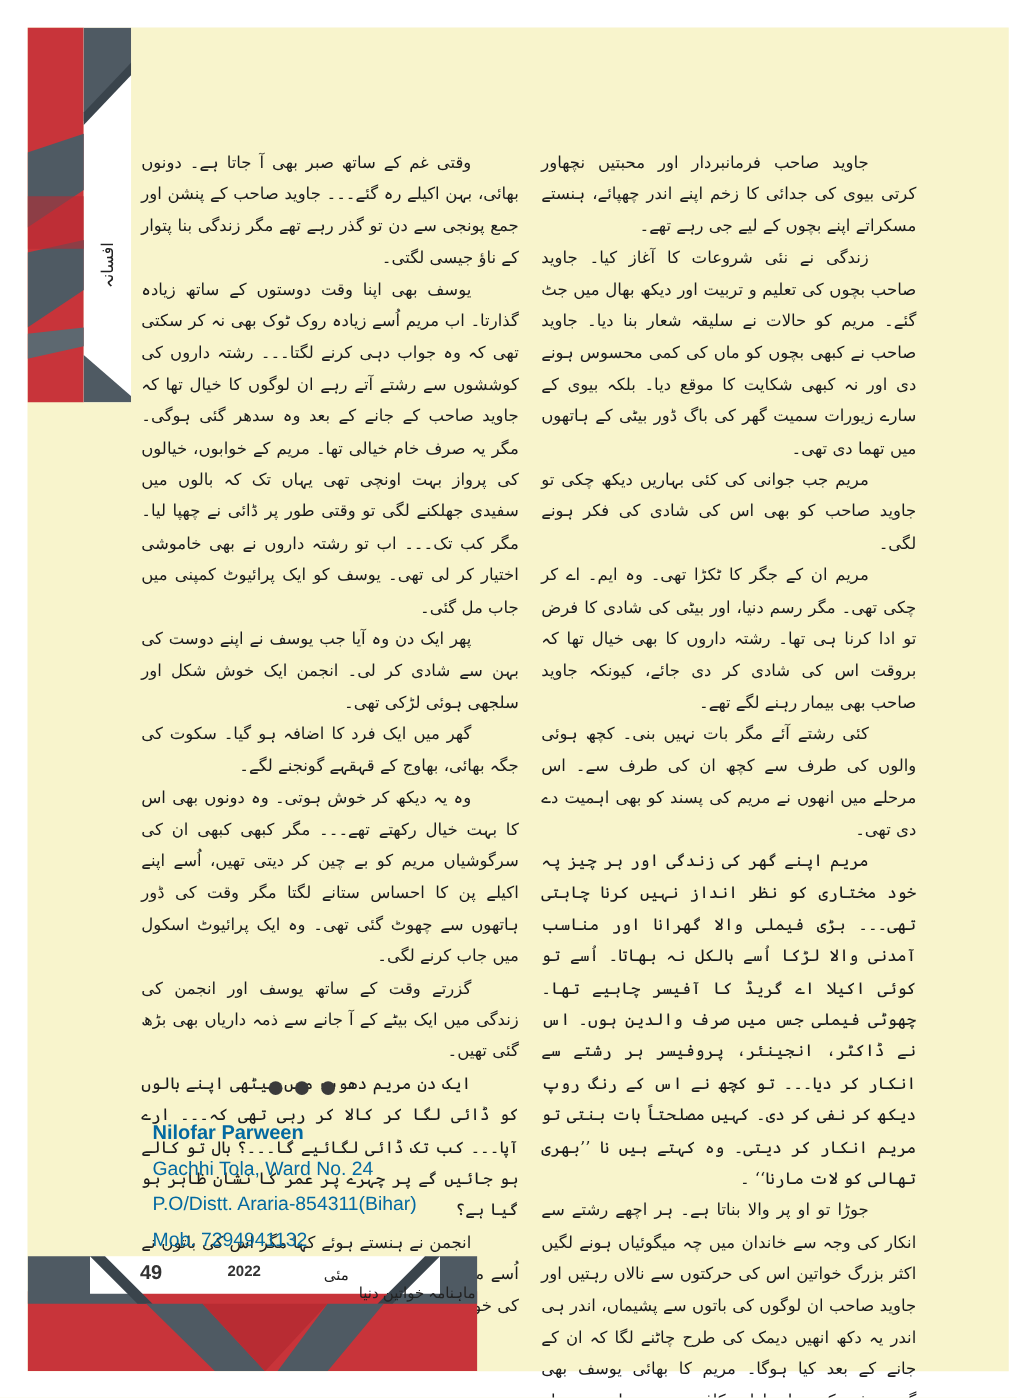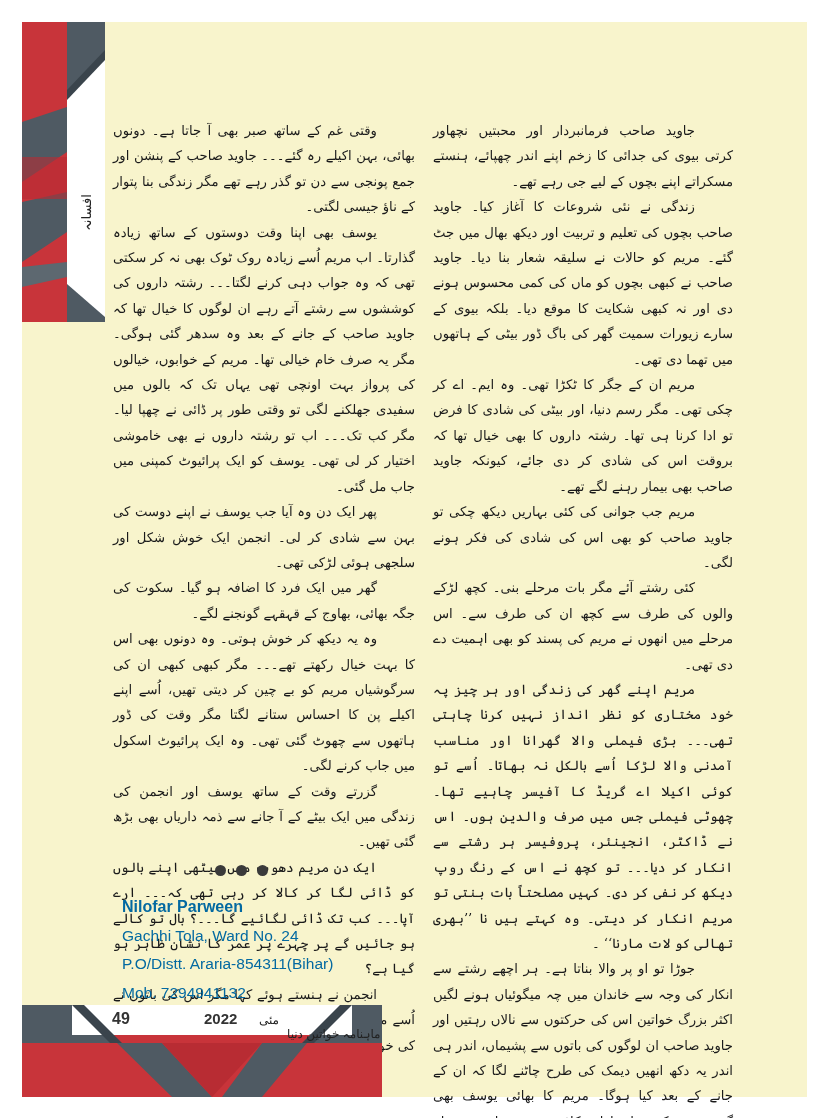--- a/index.html
+++ b/index.html
@@ -16,21 +16,21 @@
   .col-left{left:113px;top:118px;width:302px;}
   .col-right{left:433px;top:118px;width:300px;}
   .dots{position:absolute;left:215px;top:865px;display:flex;gap:10px;}
   .dot{width:11px;height:11px;border-radius:50%;background:#3a3a3a;}
   .author{position:absolute;left:122px;top:893px;font-family:"Liberation Sans",sans-serif;color:#0369a1;}
   .author div{font-size:15.5px;line-height:28px;height:28.5px;}
   .author .name{font-weight:bold;font-size:16px;}
   .footer{position:absolute;left:22px;top:1003px;width:360px;height:94px;overflow:hidden;}
   .footer-texts{position:absolute;left:0;top:4px;width:360px;height:28px;}
   .f-page{position:absolute;left:90px;top:3px;font-family:"Liberation Sans",sans-serif;font-weight:bold;font-size:16px;color:#333;}
-  .f-year{position:absolute;left:182px;top:3px;font-family:"Liberation Sans",sans-serif;font-weight:bold;font-size:15px;color:#333;}
+  .f-year{position:absolute;left:160px;top:3px;font-family:"Liberation Sans",sans-serif;font-weight:bold;font-size:12px;color:#333;}
   .f-month{position:absolute;left:237px;top:6px;font-family:"DejaVu Serif",serif;font-size:12px;color:#222;direction:rtl;}
   .f-mag{position:absolute;left:265px;top:20px;font-family:Liberation Sans, sans-serif;font-size:12px;color:#222;direction:rtl;white-space:nowrap;}
 </style>
 </head>
 <body>
 
 <div class="page"></div>
 
 <div class="strip">
   <div class="strip-red"></div>
@@ -45,23 +45,23 @@
     <rect x="0" y="135" width="45" height="42" fill="#b82c33" opacity="0.6"></rect>
   </svg>
   <div class="strip-label">
     <span>افسانہ</span>
   </div>
 </div>
 
 <div class="col col-right">
   <p>جاوید صاحب فرمانبردار اور محبتیں نچھاور کرتی بیوی کی جدائی کا زخم اپنے اندر چھپائے، ہنستے مسکراتے اپنے بچوں کے لیے جی رہے تھے۔</p>
   <p>زندگی نے نئی شروعات کا آغاز کیا۔ جاوید صاحب بچوں کی تعلیم و تربیت اور دیکھ بھال میں جٹ گئے۔ مریم کو حالات نے سلیقہ شعار بنا دیا۔ جاوید صاحب نے کبھی بچوں کو ماں کی کمی محسوس ہونے دی اور نہ کبھی شکایت کا موقع دیا۔ بلکہ بیوی کے سارے زیورات سمیت گھر کی باگ ڈور بیٹی کے ہاتھوں میں تھما دی تھی۔</p>
+  <p>مریم جب جوانی کی کئی بہاریں دیکھ چکی تو جاوید صاحب کو بھی اس کی شادی کی فکر ہونے لگی۔</p>
   <p>مریم ان کے جگر کا ٹکڑا تھی۔ وہ ایم۔ اے کر چکی تھی۔ مگر رسم دنیا، اور بیٹی کی شادی کا فرض تو ادا کرنا ہی تھا۔ رشتہ داروں کا بھی خیال تھا کہ بروقت اس کی شادی کر دی جائے، کیونکہ جاوید صاحب بھی بیمار رہنے لگے تھے۔</p>
-  <p>مریم جب جوانی کی کئی بہاریں دیکھ چکی تو جاوید صاحب کو بھی اس کی شادی کی فکر ہونے لگی۔</p>
-  <p>کئی رشتے آئے مگر بات مرحلے بنی۔ کچھ لڑکے والوں کی طرف سے کچھ ان کی طرف سے۔ اس مرحلے میں انھوں نے مریم کی پسند کو بھی اہمیت دے دی تھی۔</p>
+  <p>کئی رشتے آئے مگر بات نہیں بنی۔ کچھ ہوئی والوں کی طرف سے کچھ ان کی طرف سے۔ اس مرحلے میں انھوں نے مریم کی پسند کو بھی اہمیت دے دی تھی۔</p>
   <p>مریم اپنے گھر کی زندگی اور ہر چیز پہ خود مختاری کو نظر انداز نہیں کرنا چاہتی تھی۔۔۔ بڑی فیملی والا گھرانا اور مناسب آمدنی والا لڑکا اُسے بالکل نہ بھاتا۔ اُسے تو کوئی اکیلا اے گریڈ کا آفیسر چاہیے تھا۔ چھوٹی فیملی جس میں صرف والدین ہوں۔ اس نے ڈاکٹر، انجینئر، پروفیسر ہر رشتے سے انکار کر دیا۔۔۔ تو کچھ نے اس کے رنگ روپ دیکھ کر نفی کر دی۔ کہیں مصلحتاً بات بنتی تو مریم انکار کر دیتی۔ وہ کہتے ہیں نا ’’بھری تھالی کو لات مارنا‘‘ ۔</p>
   <p>جوڑا تو او پر والا بناتا ہے۔ ہر اچھے رشتے سے انکار کی وجہ سے خاندان میں چہ میگوئیاں ہونے لگیں اکثر بزرگ خواتین اس کی حرکتوں سے نالاں رہتیں اور جاوید صاحب ان لوگوں کی باتوں سے پشیماں، اندر ہی اندر یہ دکھ انھیں دیمک کی طرح چاٹنے لگا کہ ان کے جانے کے بعد کیا ہوگا۔ مریم کا بھائی یوسف بھی گریجویشن کر رہا تھا اور کافی سمجھ دار بھی تھا۔ اس نے بھی مریم کو سمجھانے کی کوشش کی تو اُلٹا وہ اسے ہی درس دینے لگتی۔۔۔۔۔ جاوید صاحب نے تو اس کی تربیت میں کوئی کمی نہ کی تھی مگر شاید ان کی دی ہوئی سہولیات نے اسے خود سر بنا دیا تھا۔</p>
 
 </div>
 
 <div class="col col-left">
   <p>وقتی غم کے ساتھ صبر بھی آ جاتا ہے۔ دونوں بھائی، بہن اکیلے رہ گئے۔۔۔ جاوید صاحب کے پنشن اور جمع پونجی سے دن تو گذر رہے تھے مگر زندگی بنا پتوار کے ناؤ جیسی لگتی۔</p>
   <p>یوسف بھی اپنا وقت دوستوں کے ساتھ زیادہ گذارتا۔ اب مریم اُسے زیادہ روک ٹوک بھی نہ کر سکتی تھی کہ وہ جواب دہی کرنے لگتا۔۔۔ رشتہ داروں کی کوششوں سے رشتے آتے رہے ان لوگوں کا خیال تھا کہ جاوید صاحب کے جانے کے بعد وہ سدھر گئی ہوگی۔ مگر یہ صرف خام خیالی تھا۔ مریم کے خوابوں، خیالوں کی پرواز بہت اونچی تھی یہاں تک کہ بالوں میں سفیدی جھلکنے لگی تو وقتی طور پر ڈائی نے چھپا لیا۔ مگر کب تک۔۔۔ اب تو رشتہ داروں نے بھی خاموشی اختیار کر لی تھی۔ یوسف کو ایک پرائیوٹ کمپنی میں جاب مل گئی۔</p>
   <p>پھر ایک دن وہ آیا جب یوسف نے اپنے دوست کی بہن سے شادی کر لی۔ انجمن ایک خوش شکل اور سلجھی ہوئی لڑکی تھی۔</p>
   <p>گھر میں ایک فرد کا اضافہ ہو گیا۔ سکوت کی جگہ بھائی، بھاوج کے قہقہے گونجنے لگے۔</p>

